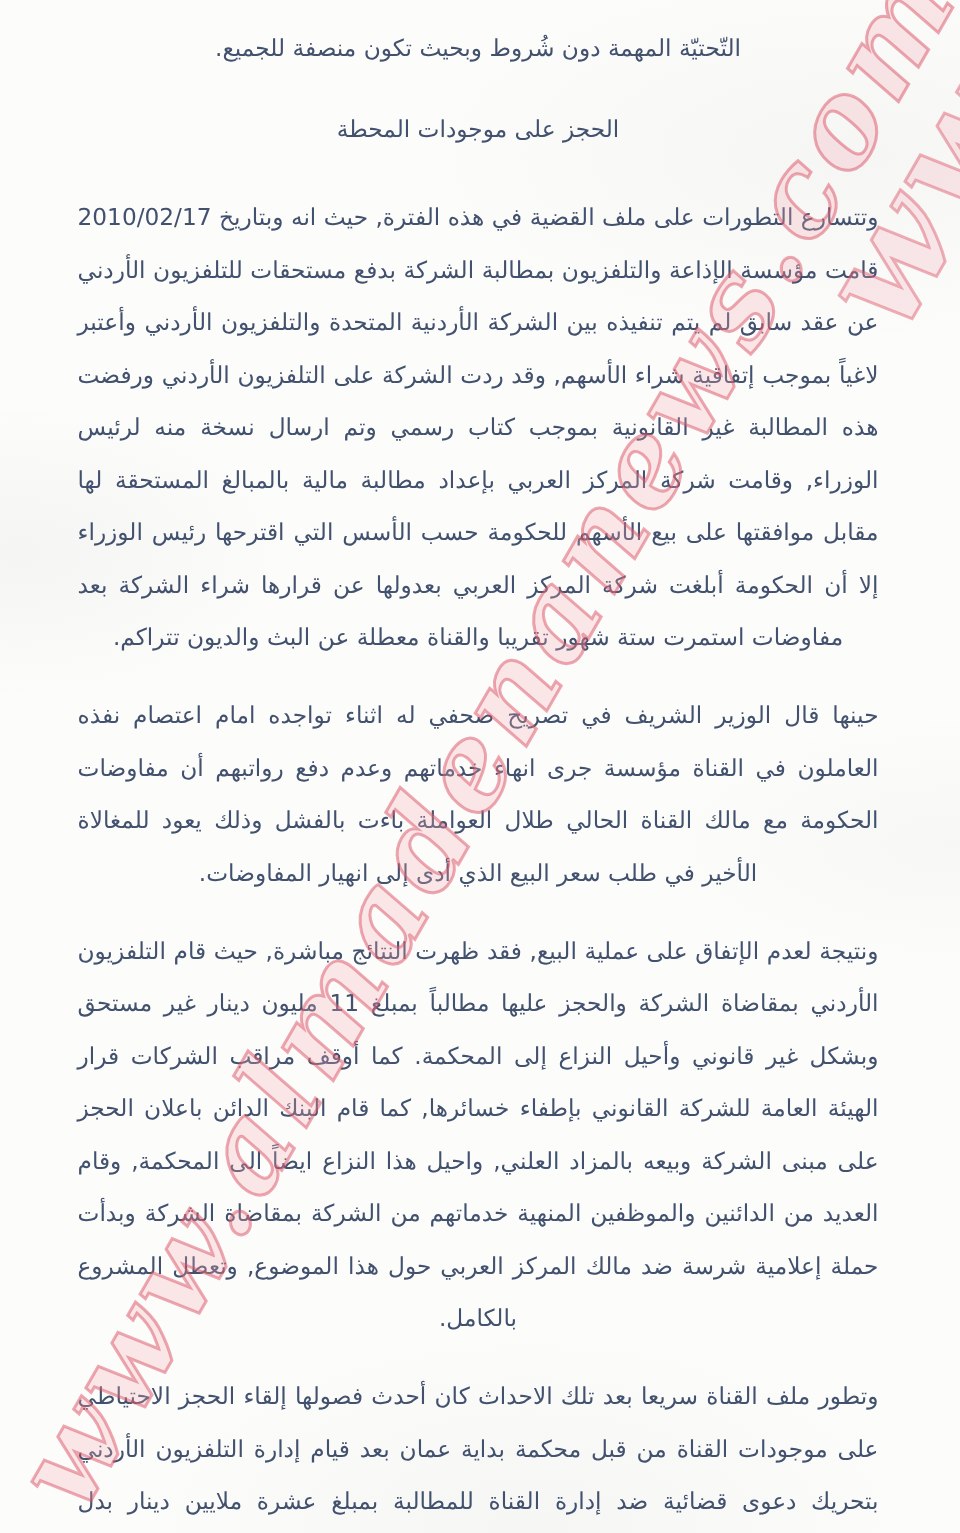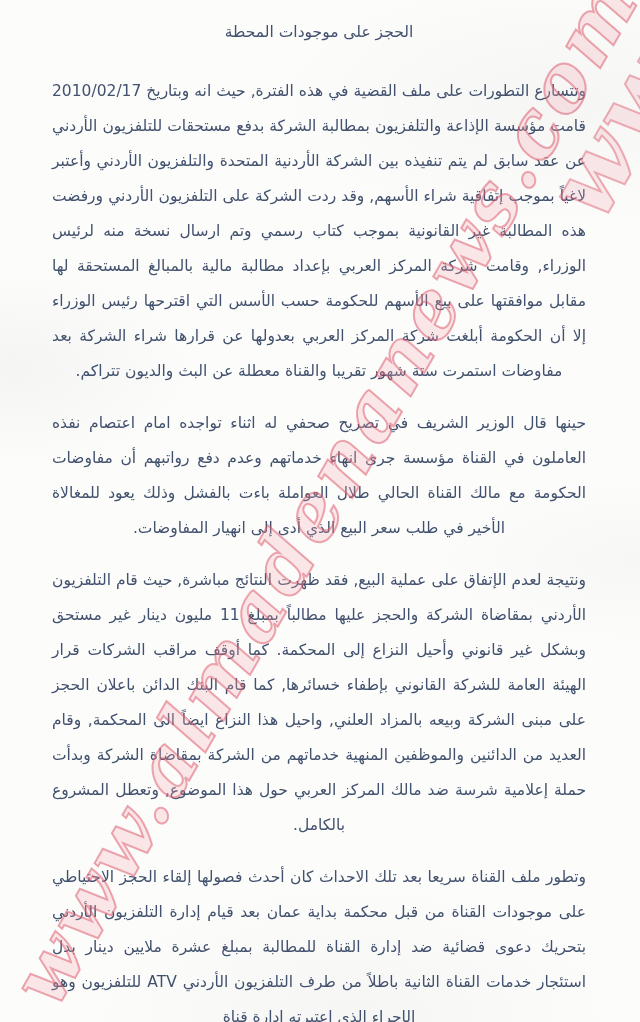--- a/index.html
+++ b/index.html
@@ -69,20 +69,21 @@
 <body>
 
 <div class="page">
 
   <div class="watermark wm-main">www.almadenanews.com</div>
 
   <div class="watermark wm-corner">www.almadenanews.com</div>
 
   <div class="content">
 
+    <p class="intro">التّحتيّة المهمة دون شُروط وبحيث تكون منصفة للجميع.</p>
 
     <h2 class="heading">الحجز على موجودات المحطة</h2>
 
     <p class="para">وتتسارع التطورات على ملف القضية في هذه الفترة, حيث انه وبتاريخ 2010/02/17 قامت مؤسسة الإذاعة والتلفزيون بمطالبة الشركة بدفع مستحقات للتلفزيون الأردني عن عقد سابق لم يتم تنفيذه بين الشركة الأردنية المتحدة والتلفزيون الأردني وأعتبر لاغياً بموجب إتفاقية شراء الأسهم, وقد ردت الشركة على التلفزيون الأردني ورفضت هذه المطالبة غير القانونية بموجب كتاب رسمي وتم ارسال نسخة منه لرئيس الوزراء, وقامت شركة المركز العربي بإعداد مطالبة مالية بالمبالغ المستحقة لها مقابل موافقتها على بيع الأسهم للحكومة حسب الأسس التي اقترحها رئيس الوزراء إلا أن الحكومة أبلغت شركة المركز العربي بعدولها عن قرارها شراء الشركة بعد مفاوضات استمرت ستة شهور تقريبا والقناة معطلة عن البث والديون تتراكم.</p>
 
     <p class="para">حينها قال الوزير الشريف في تصريح صحفي له اثناء تواجده امام اعتصام نفذه العاملون في القناة مؤسسة جرى انهاء خدماتهم وعدم دفع رواتبهم أن مفاوضات الحكومة مع مالك القناة الحالي طلال العواملة باءت بالفشل وذلك يعود للمغالاة الأخير في طلب سعر البيع الذي أدى إلى انهيار المفاوضات.</p>
 
     <p class="para">ونتيجة لعدم الإتفاق على عملية البيع, فقد ظهرت النتائج مباشرة, حيث قام التلفزيون الأردني بمقاضاة الشركة والحجز عليها مطالباً بمبلغ 11 مليون دينار غير مستحق وبشكل غير قانوني وأحيل النزاع إلى المحكمة. كما أوقف مراقب الشركات قرار الهيئة العامة للشركة القانوني بإطفاء خسائرها, كما قام البنك الدائن باعلان الحجز على مبنى الشركة وبيعه بالمزاد العلني, واحيل هذا النزاع ايضاً الى المحكمة, وقام العديد من الدائنين والموظفين المنهية خدماتهم من الشركة بمقاضاة الشركة وبدأت حملة إعلامية شرسة ضد مالك المركز العربي حول هذا الموضوع, وتعطل المشروع بالكامل.</p>
 
     <p class="para">وتطور ملف القناة سريعا بعد تلك الاحداث كان أحدث فصولها إلقاء الحجز الاحتياطي على موجودات القناة من قبل محكمة بداية عمان بعد قيام إدارة التلفزيون الأردني بتحريك دعوى قضائية ضد إدارة القناة للمطالبة بمبلغ عشرة ملايين دينار بدل استئجار خدمات القناة الثانية باطلاً من طرف التلفزيون الأردني ATV للتلفزيون وهو الإجراء الذي اعتبرته إدارة قناة</p>

